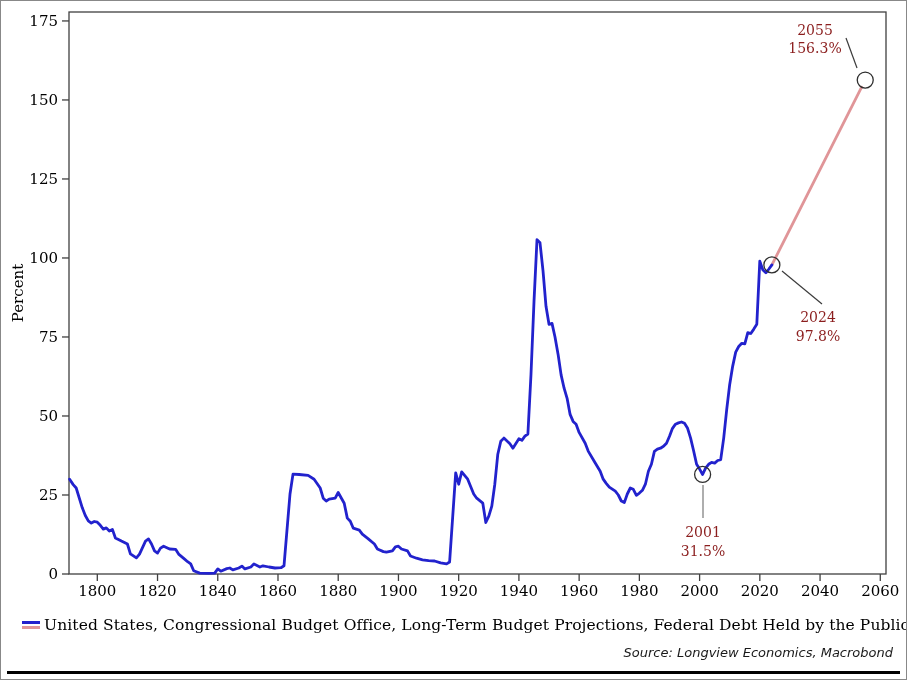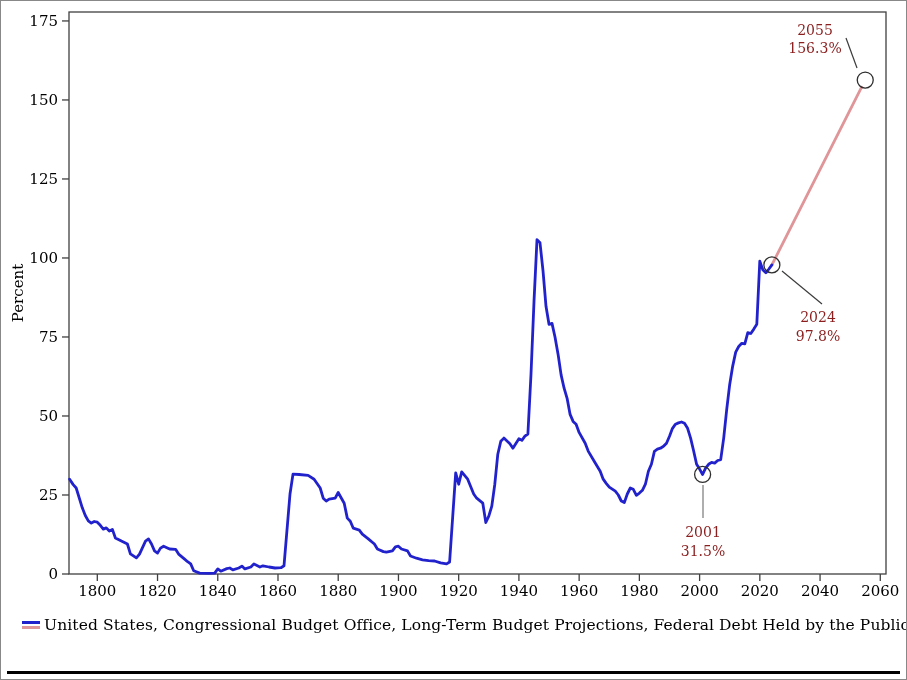--- a/index.html
+++ b/index.html
@@ -90,15 +90,16 @@
     </svg>
 
   <div class="legend">
     <div class="swatch">
       <div class="bar" style="background: rgb(34, 34, 205);"></div>
       <div class="bar" style="background: rgb(224, 149, 152);"></div>
     </div>
     <span class="legend-text">United States, Congressional Budget Office, Long-Term Budget Projections, Federal Debt Held by the Public, Ex...</span>
   </div>
 
+  <div class="source">Source: Longview Economics, Macrobond</div>
 
   <div class="bottom-rule"></div>
 </div>
 
 </body></html>

